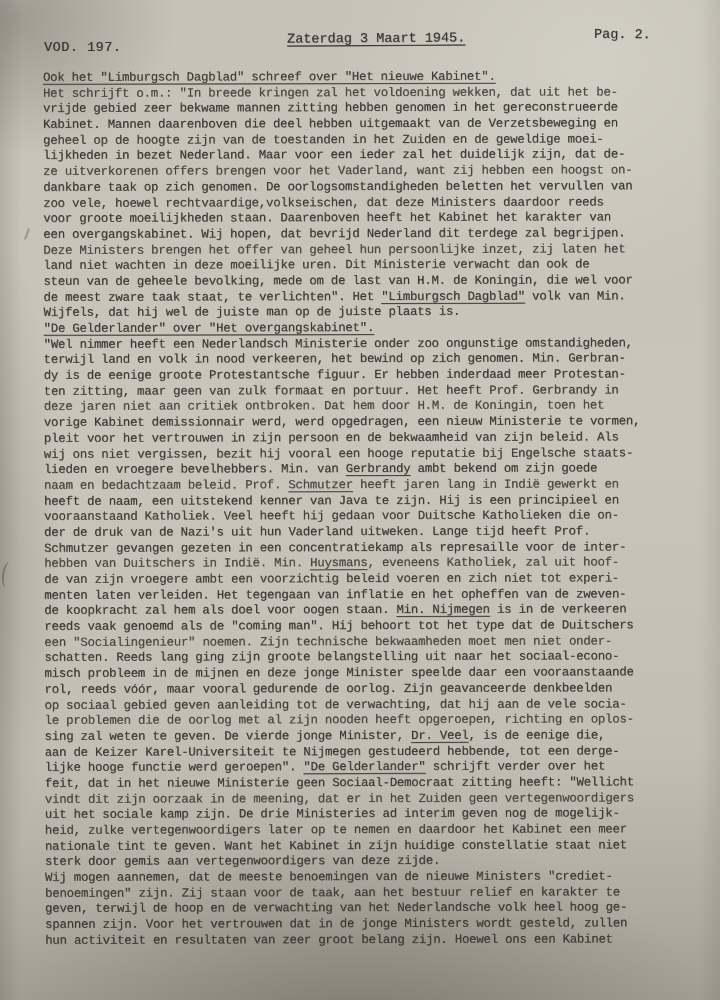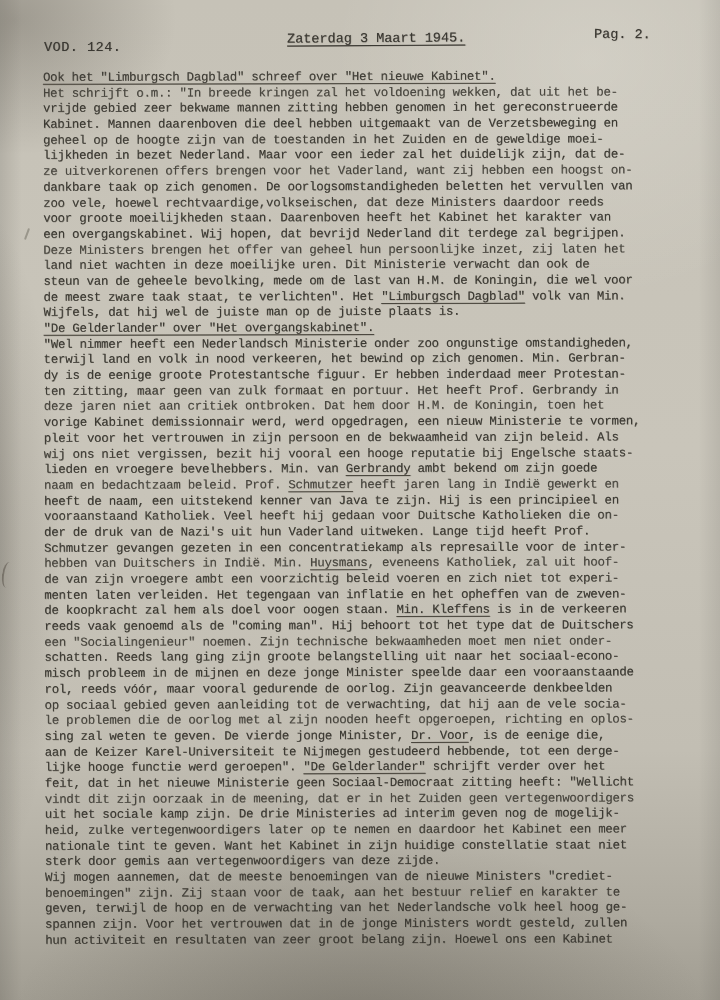--- a/index.html
+++ b/index.html
@@ -66,21 +66,21 @@
     position: absolute; left: 26px; top: 228px;
     width: 2px; height: 12px; background: rgba(70,65,55,0.35);
     transform: rotate(20deg); border-radius: 2px;
   }
 </style>
 </head>
 <body>
 
 <div class="paper">
   <div class="header-row">
-    <span class="doc-number">VOD. 124.</span>
+    <span class="doc-number">VOD. 197.</span>
     <span class="doc-date">Zaterdag 3 Maart 1945.</span>
     <span class="page-number">Pag. 2.</span>
   </div>
 
   <div class="doc-body">
       <div class="line"><span class="u">Ook het "Limburgsch Dagblad" schreef over "Het nieuwe Kabinet".</span></div>
       <div class="line"><span>Het schrijft o.m.: "In breede kringen zal het voldoening wekken, dat uit het be-</span></div>
       <div class="line"><span>vrijde gebied zeer bekwame mannen zitting hebben genomen in het gereconstrueerde</span></div>
       <div class="line"><span>Kabinet. Mannen daarenboven die deel hebben uitgemaakt van de Verzetsbeweging en</span></div>
       <div class="line"><span>geheel op de hoogte zijn van de toestanden in het Zuiden en de geweldige moei-</span></div>
@@ -106,29 +106,29 @@
       <div class="line"><span>wij ons niet vergissen, bezit hij vooral een hooge reputatie bij Engelsche staats-</span></div>
       <div class="line"><span>lieden en vroegere bevelhebbers. Min. van </span><span class="u">Gerbrandy</span><span> ambt bekend om zijn goede</span></div>
       <div class="line"><span>naam en bedachtzaam beleid. Prof. </span><span class="u">Schmutzer</span><span> heeft jaren lang in Indië gewerkt en</span></div>
       <div class="line"><span>heeft de naam, een uitstekend kenner van Java te zijn. Hij is een principieel en</span></div>
       <div class="line"><span>vooraanstaand Katholiek. Veel heeft hij gedaan voor Duitsche Katholieken die on-</span></div>
       <div class="line"><span>der de druk van de Nazi's uit hun Vaderland uitweken. Lange tijd heeft Prof.</span></div>
       <div class="line"><span>Schmutzer gevangen gezeten in een concentratiekamp als represaille voor de inter-</span></div>
       <div class="line"><span>hebben van Duitschers in Indië. Min. </span><span class="u">Huysmans</span><span>, eveneens Katholiek, zal uit hoof-</span></div>
       <div class="line"><span>de van zijn vroegere ambt een voorzichtig beleid voeren en zich niet tot experi-</span></div>
       <div class="line"><span>menten laten verleiden. Het tegengaan van inflatie en het opheffen van de zweven-</span></div>
-      <div class="line"><span>de koopkracht zal hem als doel voor oogen staan. </span><span class="u">Min. Kleffens</span><span> is in de verkeeren</span></div>
+      <div class="line"><span>de koopkracht zal hem als doel voor oogen staan. </span><span class="u">Min. Nijmegen</span><span> is in de verkeeren</span></div>
       <div class="line"><span>reeds vaak genoemd als de "coming man". Hij behoort tot het type dat de Duitschers</span></div>
       <div class="line"><span>een "Socialingenieur" noemen. Zijn technische bekwaamheden moet men niet onder-</span></div>
       <div class="line"><span>schatten. Reeds lang ging zijn groote belangstelling uit naar het sociaal-econo-</span></div>
       <div class="line"><span>misch probleem in de mijnen en deze jonge Minister speelde daar een vooraanstaande</span></div>
       <div class="line"><span>rol, reeds vóór, maar vooral gedurende de oorlog. Zijn geavanceerde denkbeelden</span></div>
       <div class="line"><span>op sociaal gebied geven aanleiding tot de verwachting, dat hij aan de vele socia-</span></div>
       <div class="line"><span>le problemen die de oorlog met al zijn nooden heeft opgeroepen, richting en oplos-</span></div>
-      <div class="line"><span>sing zal weten te geven. De vierde jonge Minister, </span><span class="u">Dr. Voor</span><span>, is de eenige die,</span></div>
+      <div class="line"><span>sing zal weten te geven. De vierde jonge Minister, </span><span class="u">Dr. Veel</span><span>, is de eenige die,</span></div>
       <div class="line"><span>aan de Keizer Karel-Universiteit te Nijmegen gestudeerd hebbende, tot een derge-</span></div>
       <div class="line"><span>lijke hooge functie werd geroepen". </span><span class="u">"De Gelderlander"</span><span> schrijft verder over het</span></div>
       <div class="line"><span>feit, dat in het nieuwe Ministerie geen Sociaal-Democraat zitting heeft: "Wellicht</span></div>
       <div class="line"><span>vindt dit zijn oorzaak in de meening, dat er in het Zuiden geen vertegenwoordigers</span></div>
       <div class="line"><span>uit het sociale kamp zijn. De drie Ministeries ad interim geven nog de mogelijk-</span></div>
       <div class="line"><span>heid, zulke vertegenwoordigers later op te nemen en daardoor het Kabinet een meer</span></div>
       <div class="line"><span>nationale tint te geven. Want het Kabinet in zijn huidige constellatie staat niet</span></div>
       <div class="line"><span>sterk door gemis aan vertegenwoordigers van deze zijde.</span></div>
       <div class="line"><span>Wij mogen aannemen, dat de meeste benoemingen van de nieuwe Ministers "crediet-</span></div>
       <div class="line"><span>benoemingen" zijn. Zij staan voor de taak, aan het bestuur relief en karakter te</span></div>

